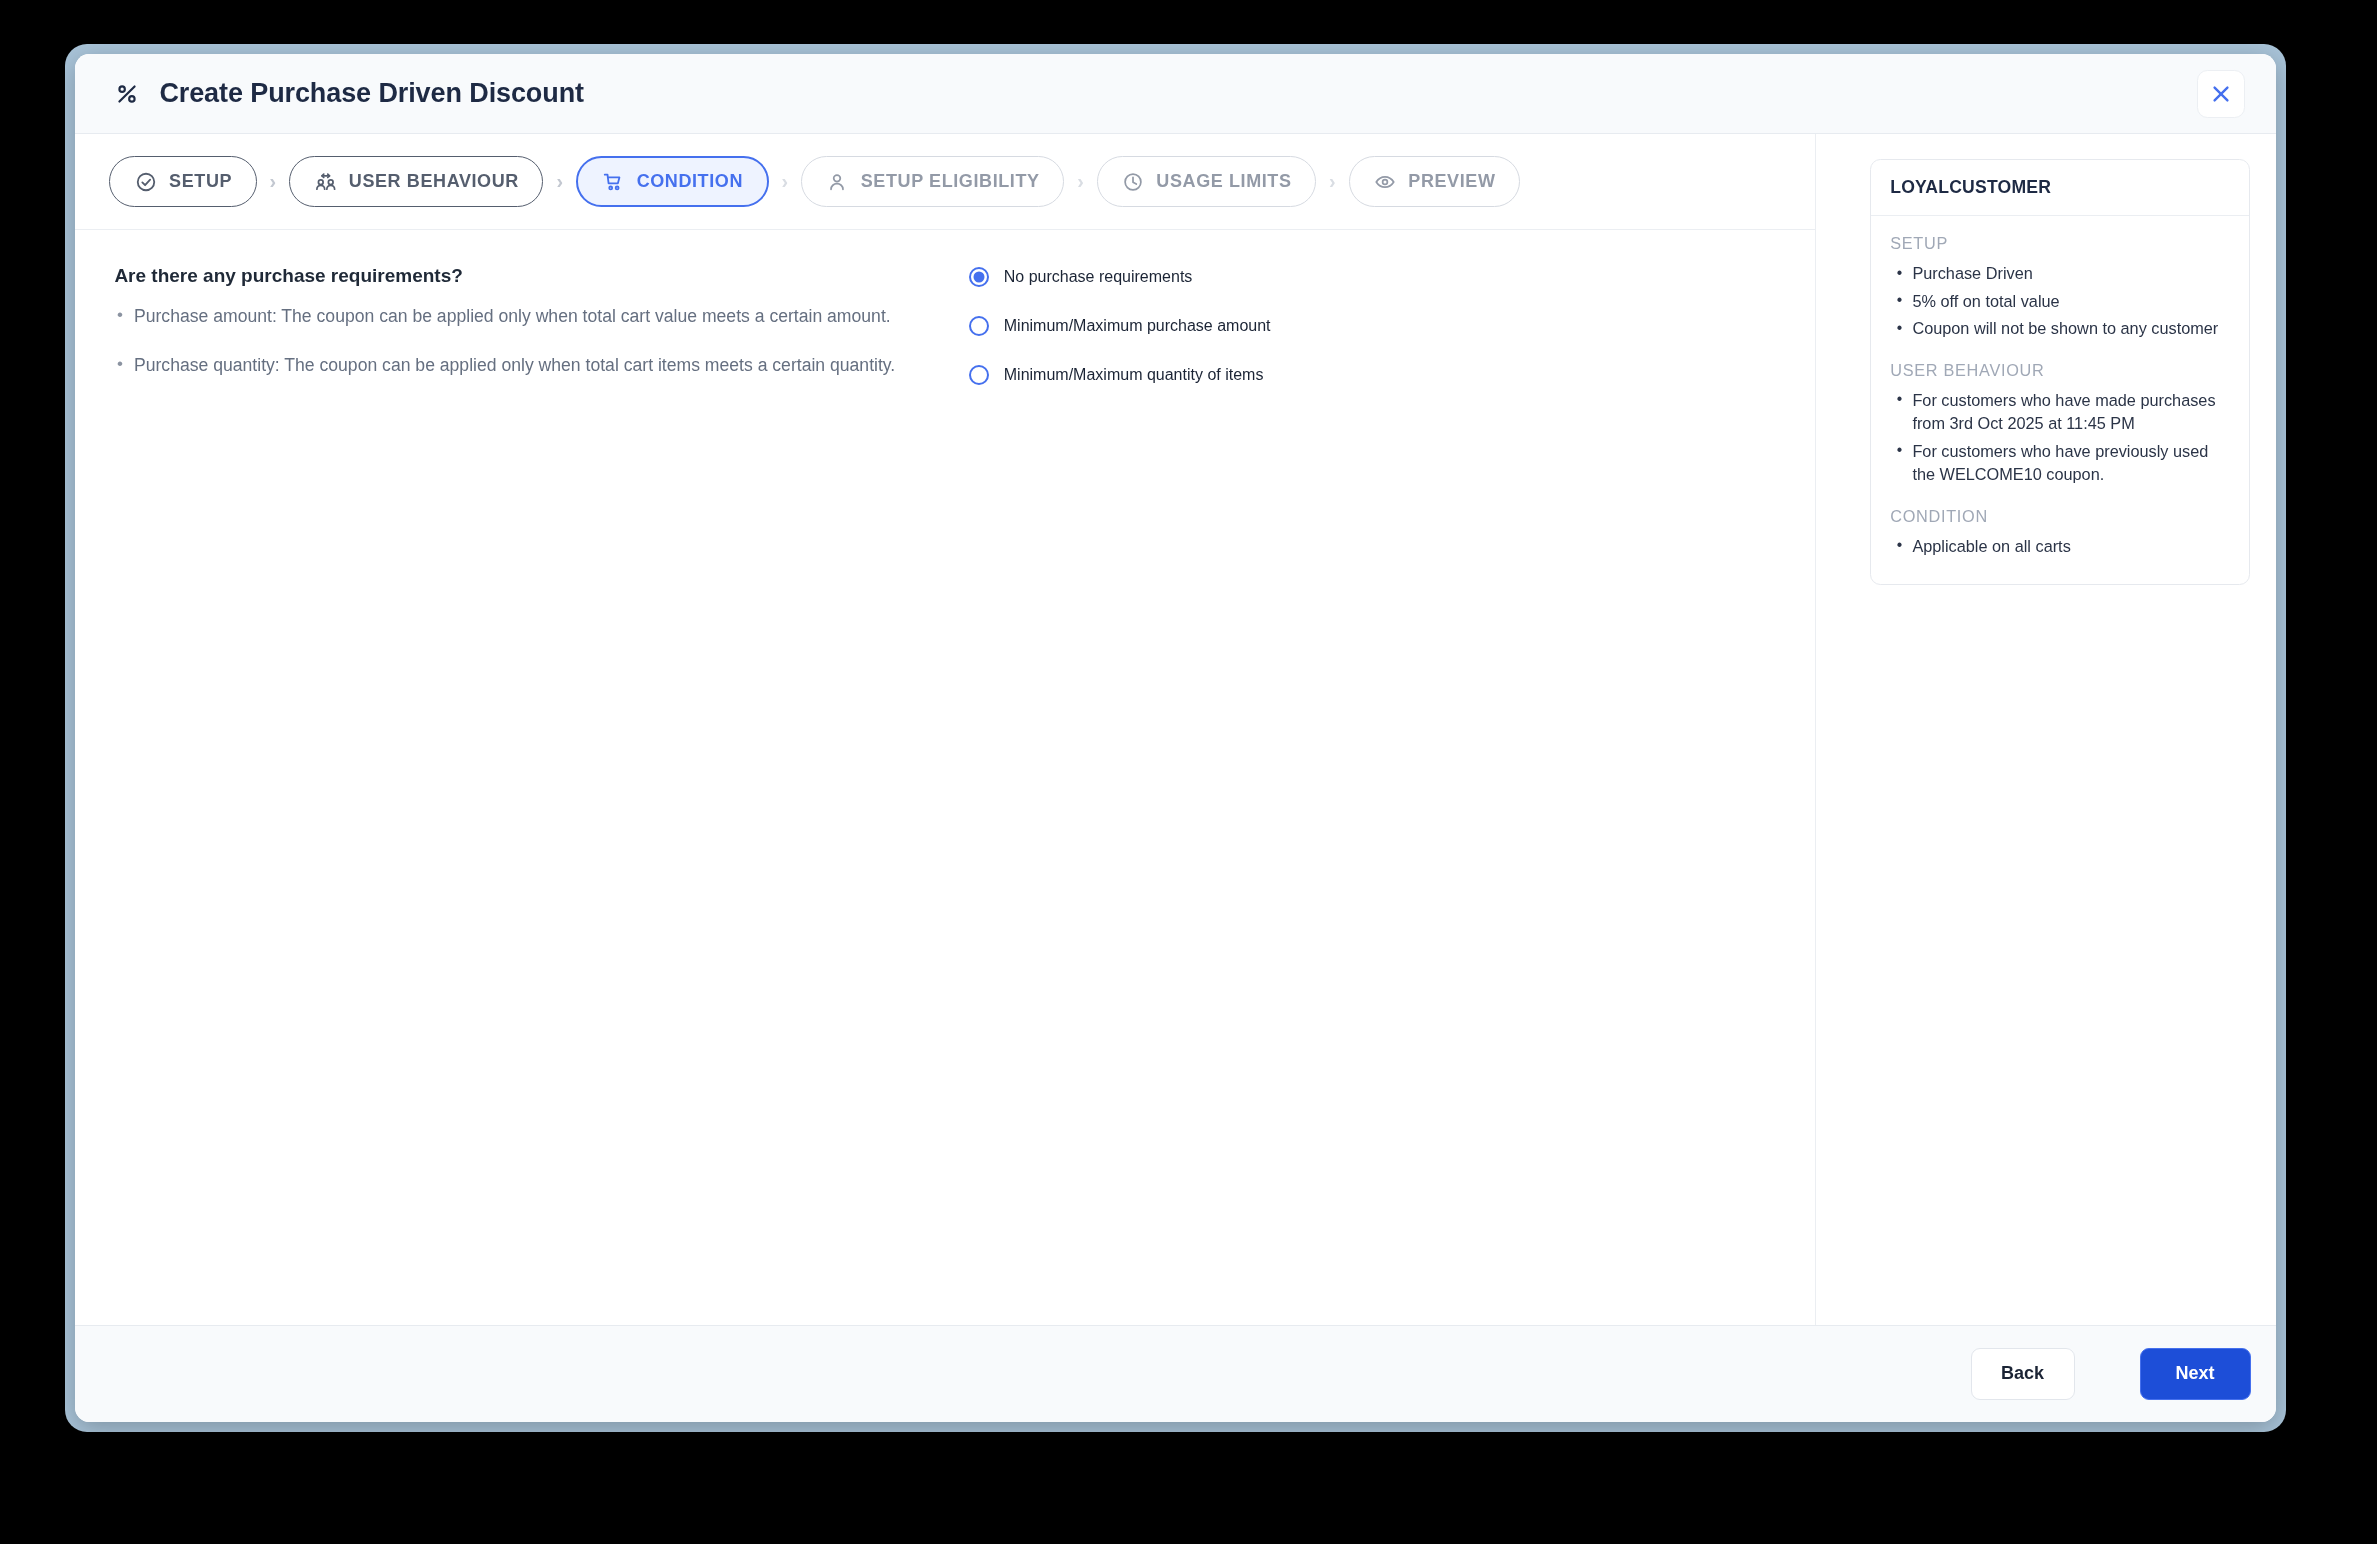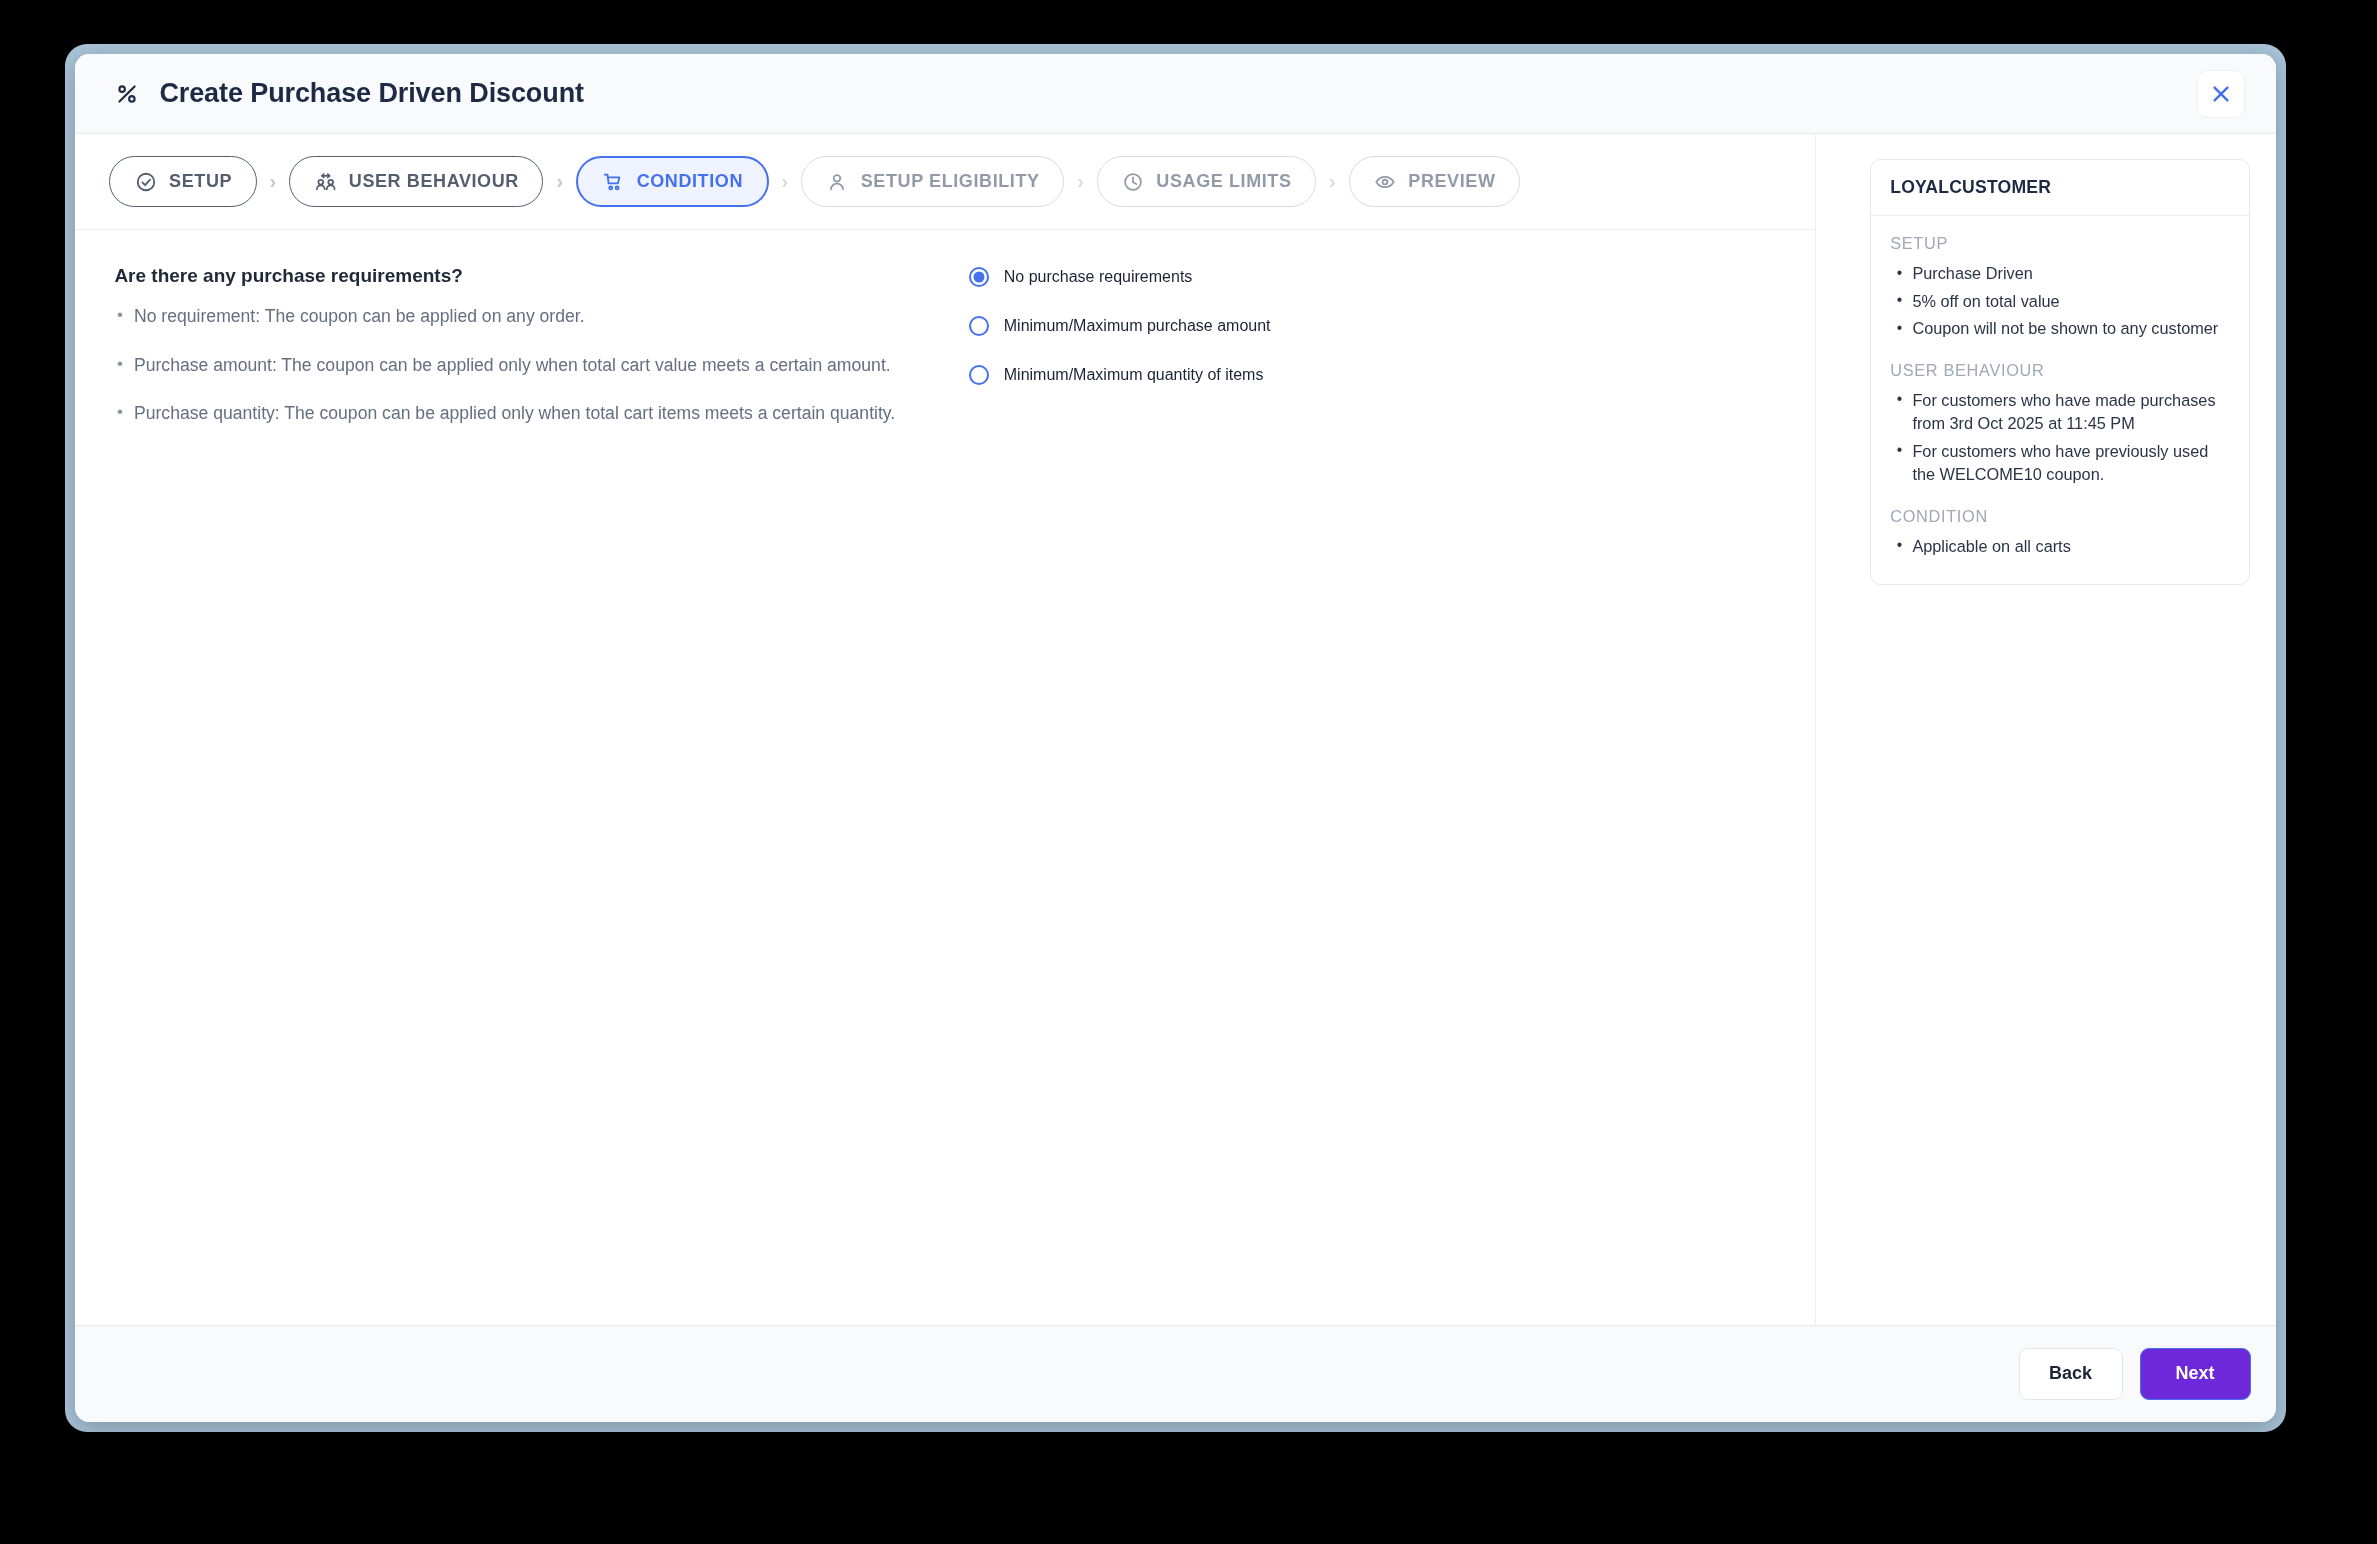--- a/index.html
+++ b/index.html
@@ -188,21 +188,21 @@
     width: 1947px; justify-content: flex-end;
     padding-right: 25px;
   }
   .btn {
     height: 52px; border-radius: 9px;
     font-size: 18px; font-weight: 700;
     display: inline-flex; align-items: center; justify-content: center;
     cursor: pointer; padding: 0 27px;
   }
   .btn-back { background: #fff; border: 1.3px solid #e2e6ec; color: #1b2435; min-width: 104px; }
-  .btn-next { background: #6d28d9; border: 1.3px solid #4570ee; color: #ffffff; min-width: 111px; }
+  .btn-next { background: #1d4ed8; border: 1.3px solid #4570ee; color: #ffffff; min-width: 111px; margin-left: 48px; }
 </style>
 </head>
 <body>
 
 <div class="backdrop"></div>
 
 <div class="modal-ring">
 <div class="modal">
 
   <div class="modal-header">
@@ -301,21 +301,20 @@
           <span>PREVIEW</span>
         </div>
 
       </div>
 
       <div class="content">
 
         <div class="content-left">
           <div class="q-title">Are there any purchase requirements?</div>
           <ul class="hint-list">
-            <li>No requirement: The coupon can be applied on any order.</li>
             <li>Purchase amount: The coupon can be applied only when total cart value meets a certain amount.</li>
             <li>Purchase quantity: The coupon can be applied only when total cart items meets a certain quantity.</li>
           </ul>
         </div>
 
         <div class="content-right">
           <div class="radio-row">
             <span class="radio checked"></span>
             <span class="radio-label">No purchase requirements</span>
           </div>

